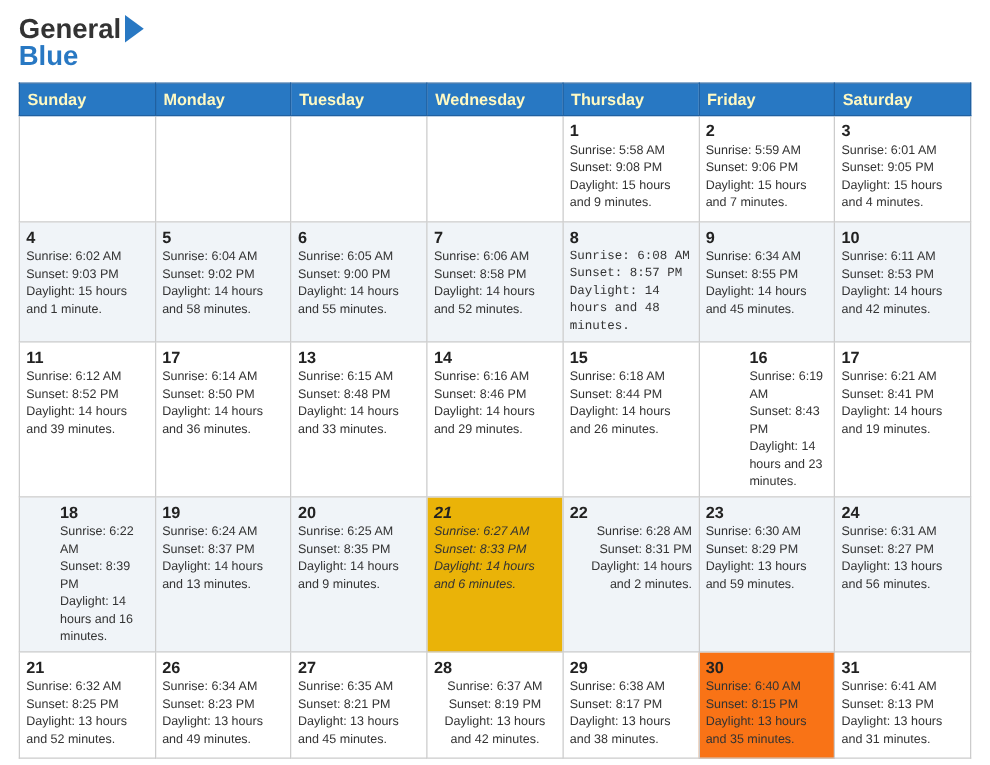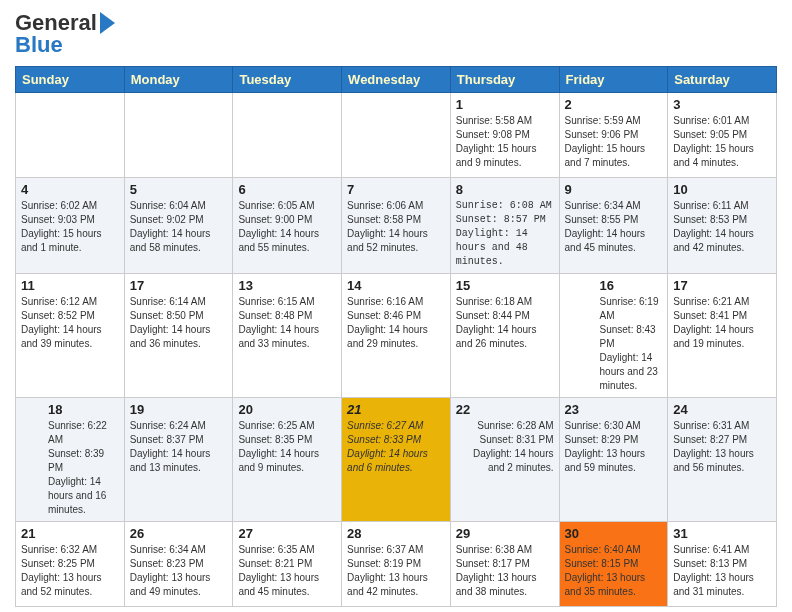--- a/index.html
+++ b/index.html
@@ -287,21 +287,21 @@
 Daylight: 13 hours and 49 minutes.</div>
           </td>
           <td style="background: rgb(255, 255, 255);">
             <span class="day-num">27</span>
             <div class="day-info" style="white-space: pre-line;">Sunrise: 6:35 AM
 Sunset: 8:21 PM
 Daylight: 13 hours and 45 minutes.</div>
           </td>
           <td style="background: rgb(255, 255, 255);">
             <span class="day-num">28</span>
-            <div class="day-info" style="white-space: pre-line;">Sunrise: 6:37 AM
+            <div class="day-info" style="white-space: pre-line; text-align: center;">Sunrise: 6:37 AM
 Sunset: 8:19 PM
 Daylight: 13 hours and 42 minutes.</div>
           </td>
           <td style="background: rgb(255, 255, 255);">
             <span class="day-num">29</span>
             <div class="day-info" style="white-space: pre-line;">Sunrise: 6:38 AM
 Sunset: 8:17 PM
 Daylight: 13 hours and 38 minutes.</div>
           </td>
           <td style="background: #f97316;">

